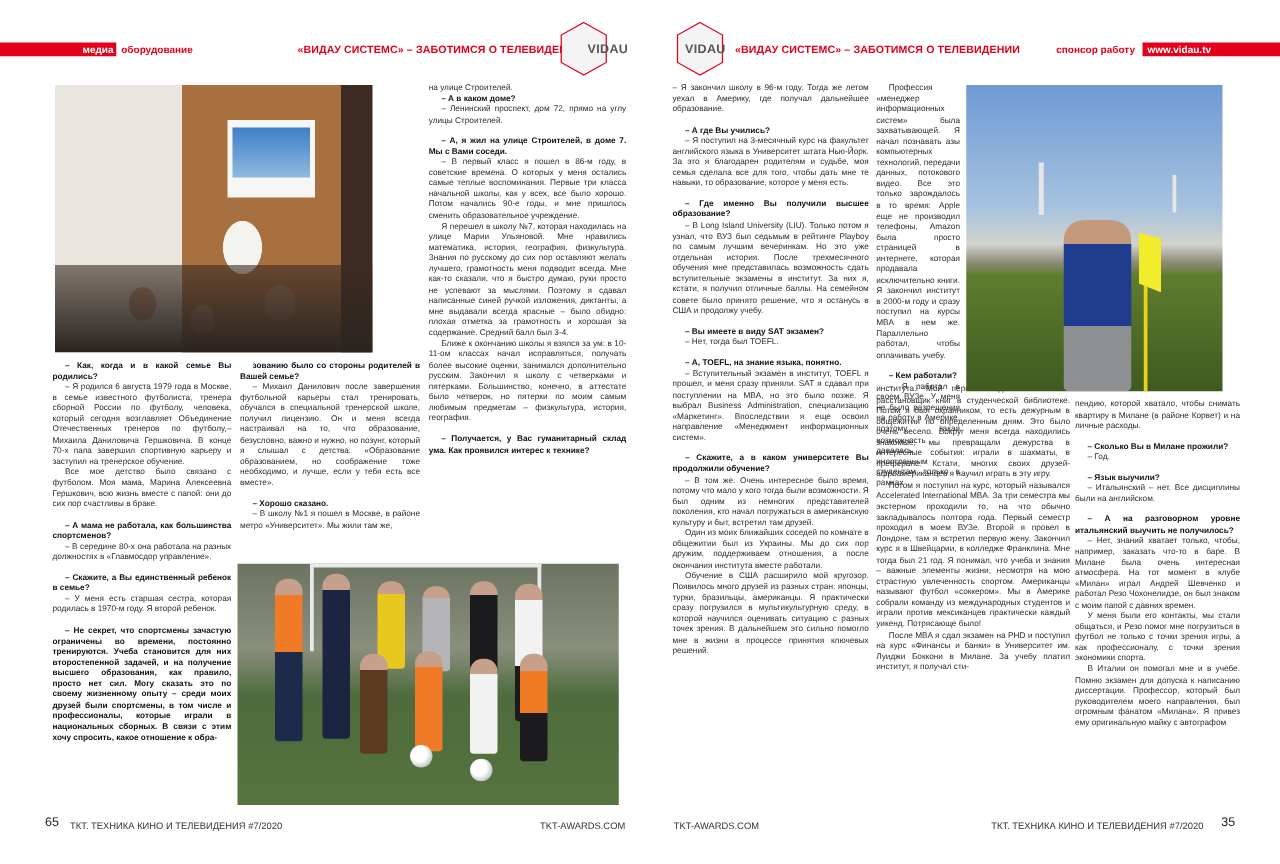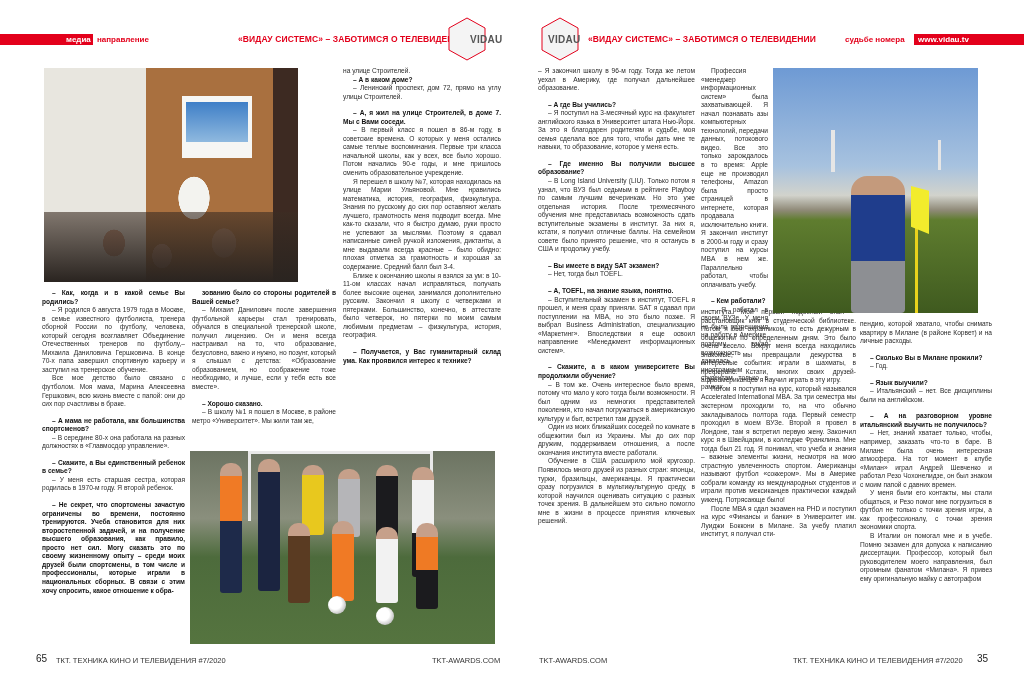--- a/index.html
+++ b/index.html
@@ -69,21 +69,21 @@
   .footer-r-num { left: 977px; top: 654px; }
 </style>
 </head>
 <body>
 
 <div class="spread">
 
   <div class="page page-left">
     <div class="rubric-bar rubric-left"></div>
     <div class="rubric-tag">медиа</div>
-    <div class="rubric-rest">направление</div>
+    <div class="rubric-rest">оборудование</div>
     <div class="headline" style="left:238px;">«ВИДАУ СИСТЕМС» – ЗАБОТИМСЯ О ТЕЛЕВИДЕНИИ</div>
     <div class="logo-badge" style="left:447px;">
       <svg viewBox="0 0 40 44">
           <polygon points="20,1 38,11 38,33 20,43 2,33 2,11" fill="#f4f4f4" stroke="#e3001b" stroke-width="1"></polygon>
         </svg>
     </div>
     <div class="logo-text" style="left:470px;">VIDAU</div>
 
     <div class="photo photo-dorm">
       <div class="poster"></div>
@@ -140,21 +140,21 @@
 
   <div class="page page-right"></div>
 
   <div class="logo-badge" style="left:540px;">
     <svg viewBox="0 0 40 44">
         <polygon points="20,1 38,11 38,33 20,43 2,33 2,11" fill="#f4f4f4" stroke="#e3001b" stroke-width="1"></polygon>
       </svg>
   </div>
   <div class="logo-text" style="left:548px;">VIDAU</div>
   <div class="headline" style="left:588px;">«ВИДАУ СИСТЕМС» – ЗАБОТИМСЯ О ТЕЛЕВИДЕНИИ</div>
-  <div class="sponsor-label">судьбе номера</div>
+  <div class="sponsor-label">спонсор работу</div>
   <div class="sponsor-url">www.vidau.tv</div>
 
   <div class="col" style="left:538px; top:67px; width:157px;">
       <p style="text-indent: 0px;">– Я закончил школу в 96-м году. Тогда же летом уехал в Америку, где получал дальнейшее образование.</p>
       <p class="q">– А где Вы учились?</p>
       <p>– Я поступил на 3-месячный курс на факультет английского языка в Университет штата Нью-Йорк. За это я благодарен родителям и судьбе, моя семья сделала все для того, чтобы дать мне те навыки, то образование, которое у меня есть.</p>
       <p class="q">– Где именно Вы получили высшее образование?</p>
       <p>– В Long Island University (LIU). Только потом я узнал, что ВУЗ был седьмым в рейтинге Playboy по самым лучшим вечеринкам. Но это уже отдельная история. После трехмесячного обучения мне представилась возможность сдать вступительные экзамены в институт. За них я, кстати, я получил отличные баллы. На семейном совете было принято решение, что я останусь в США и продолжу учебу.</p>
       <p class="q">– Вы имеете в виду SAT экзамен?</p>
       <p>– Нет, тогда был TOEFL.</p>

